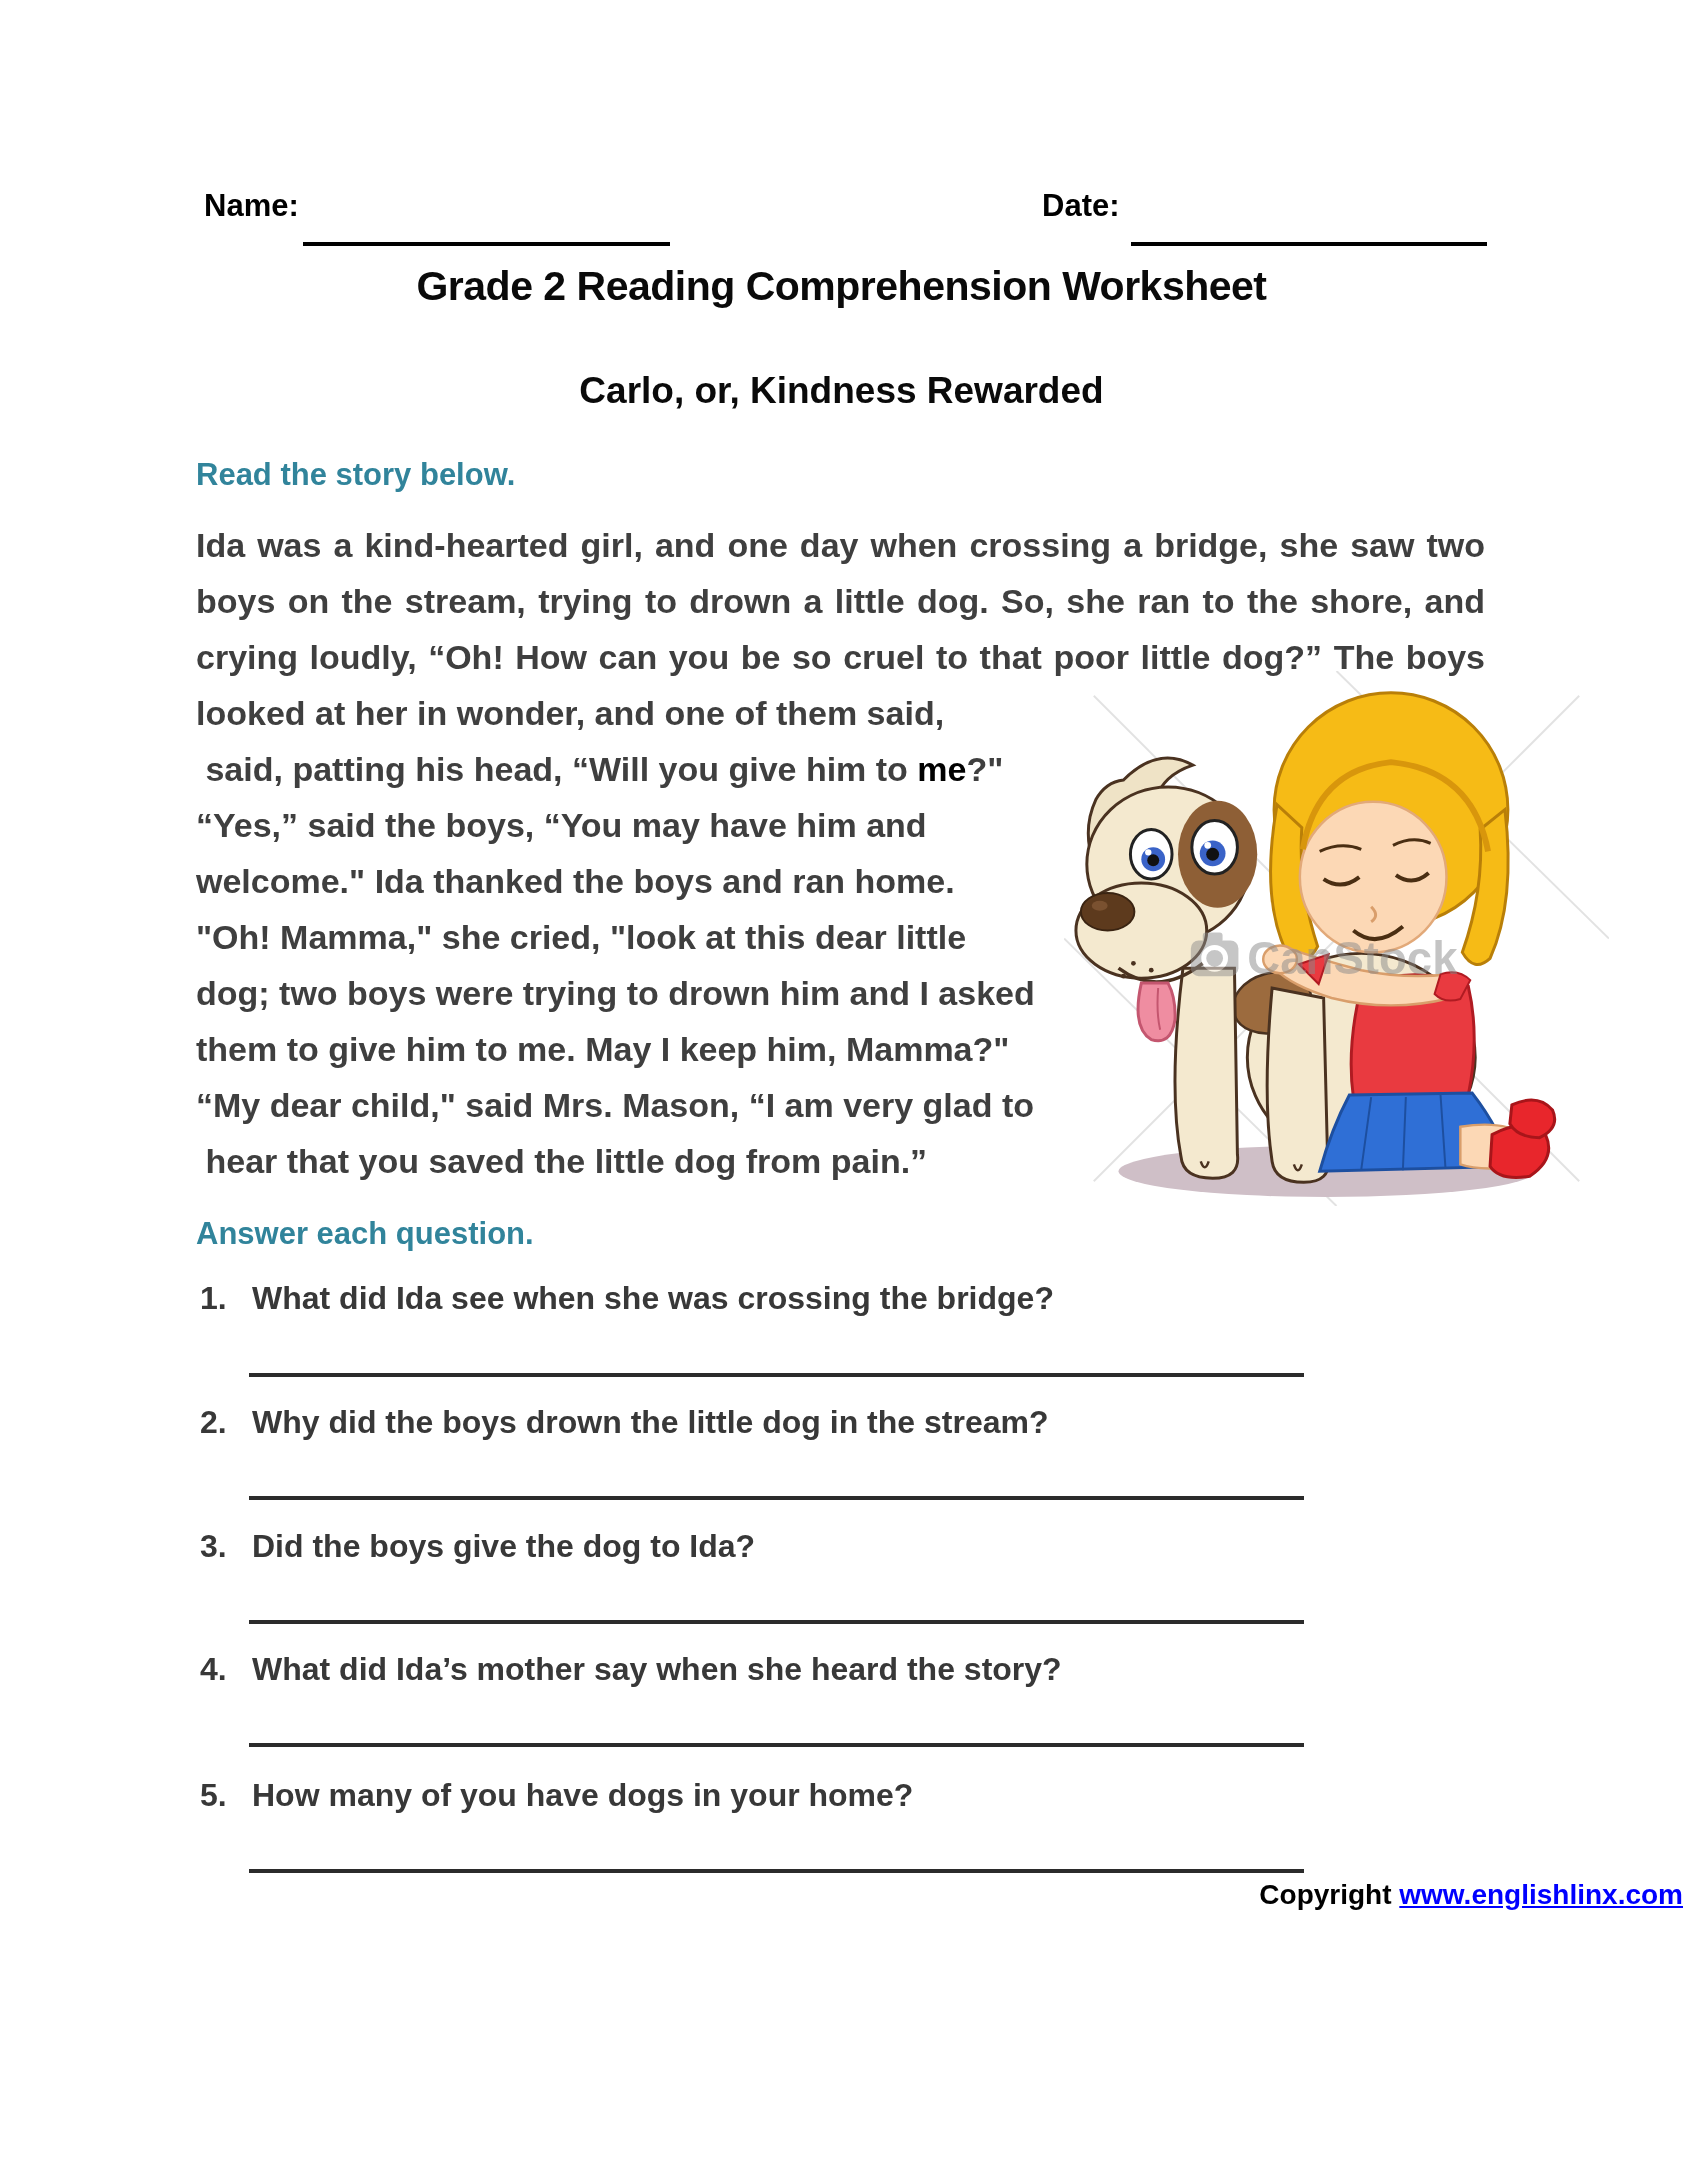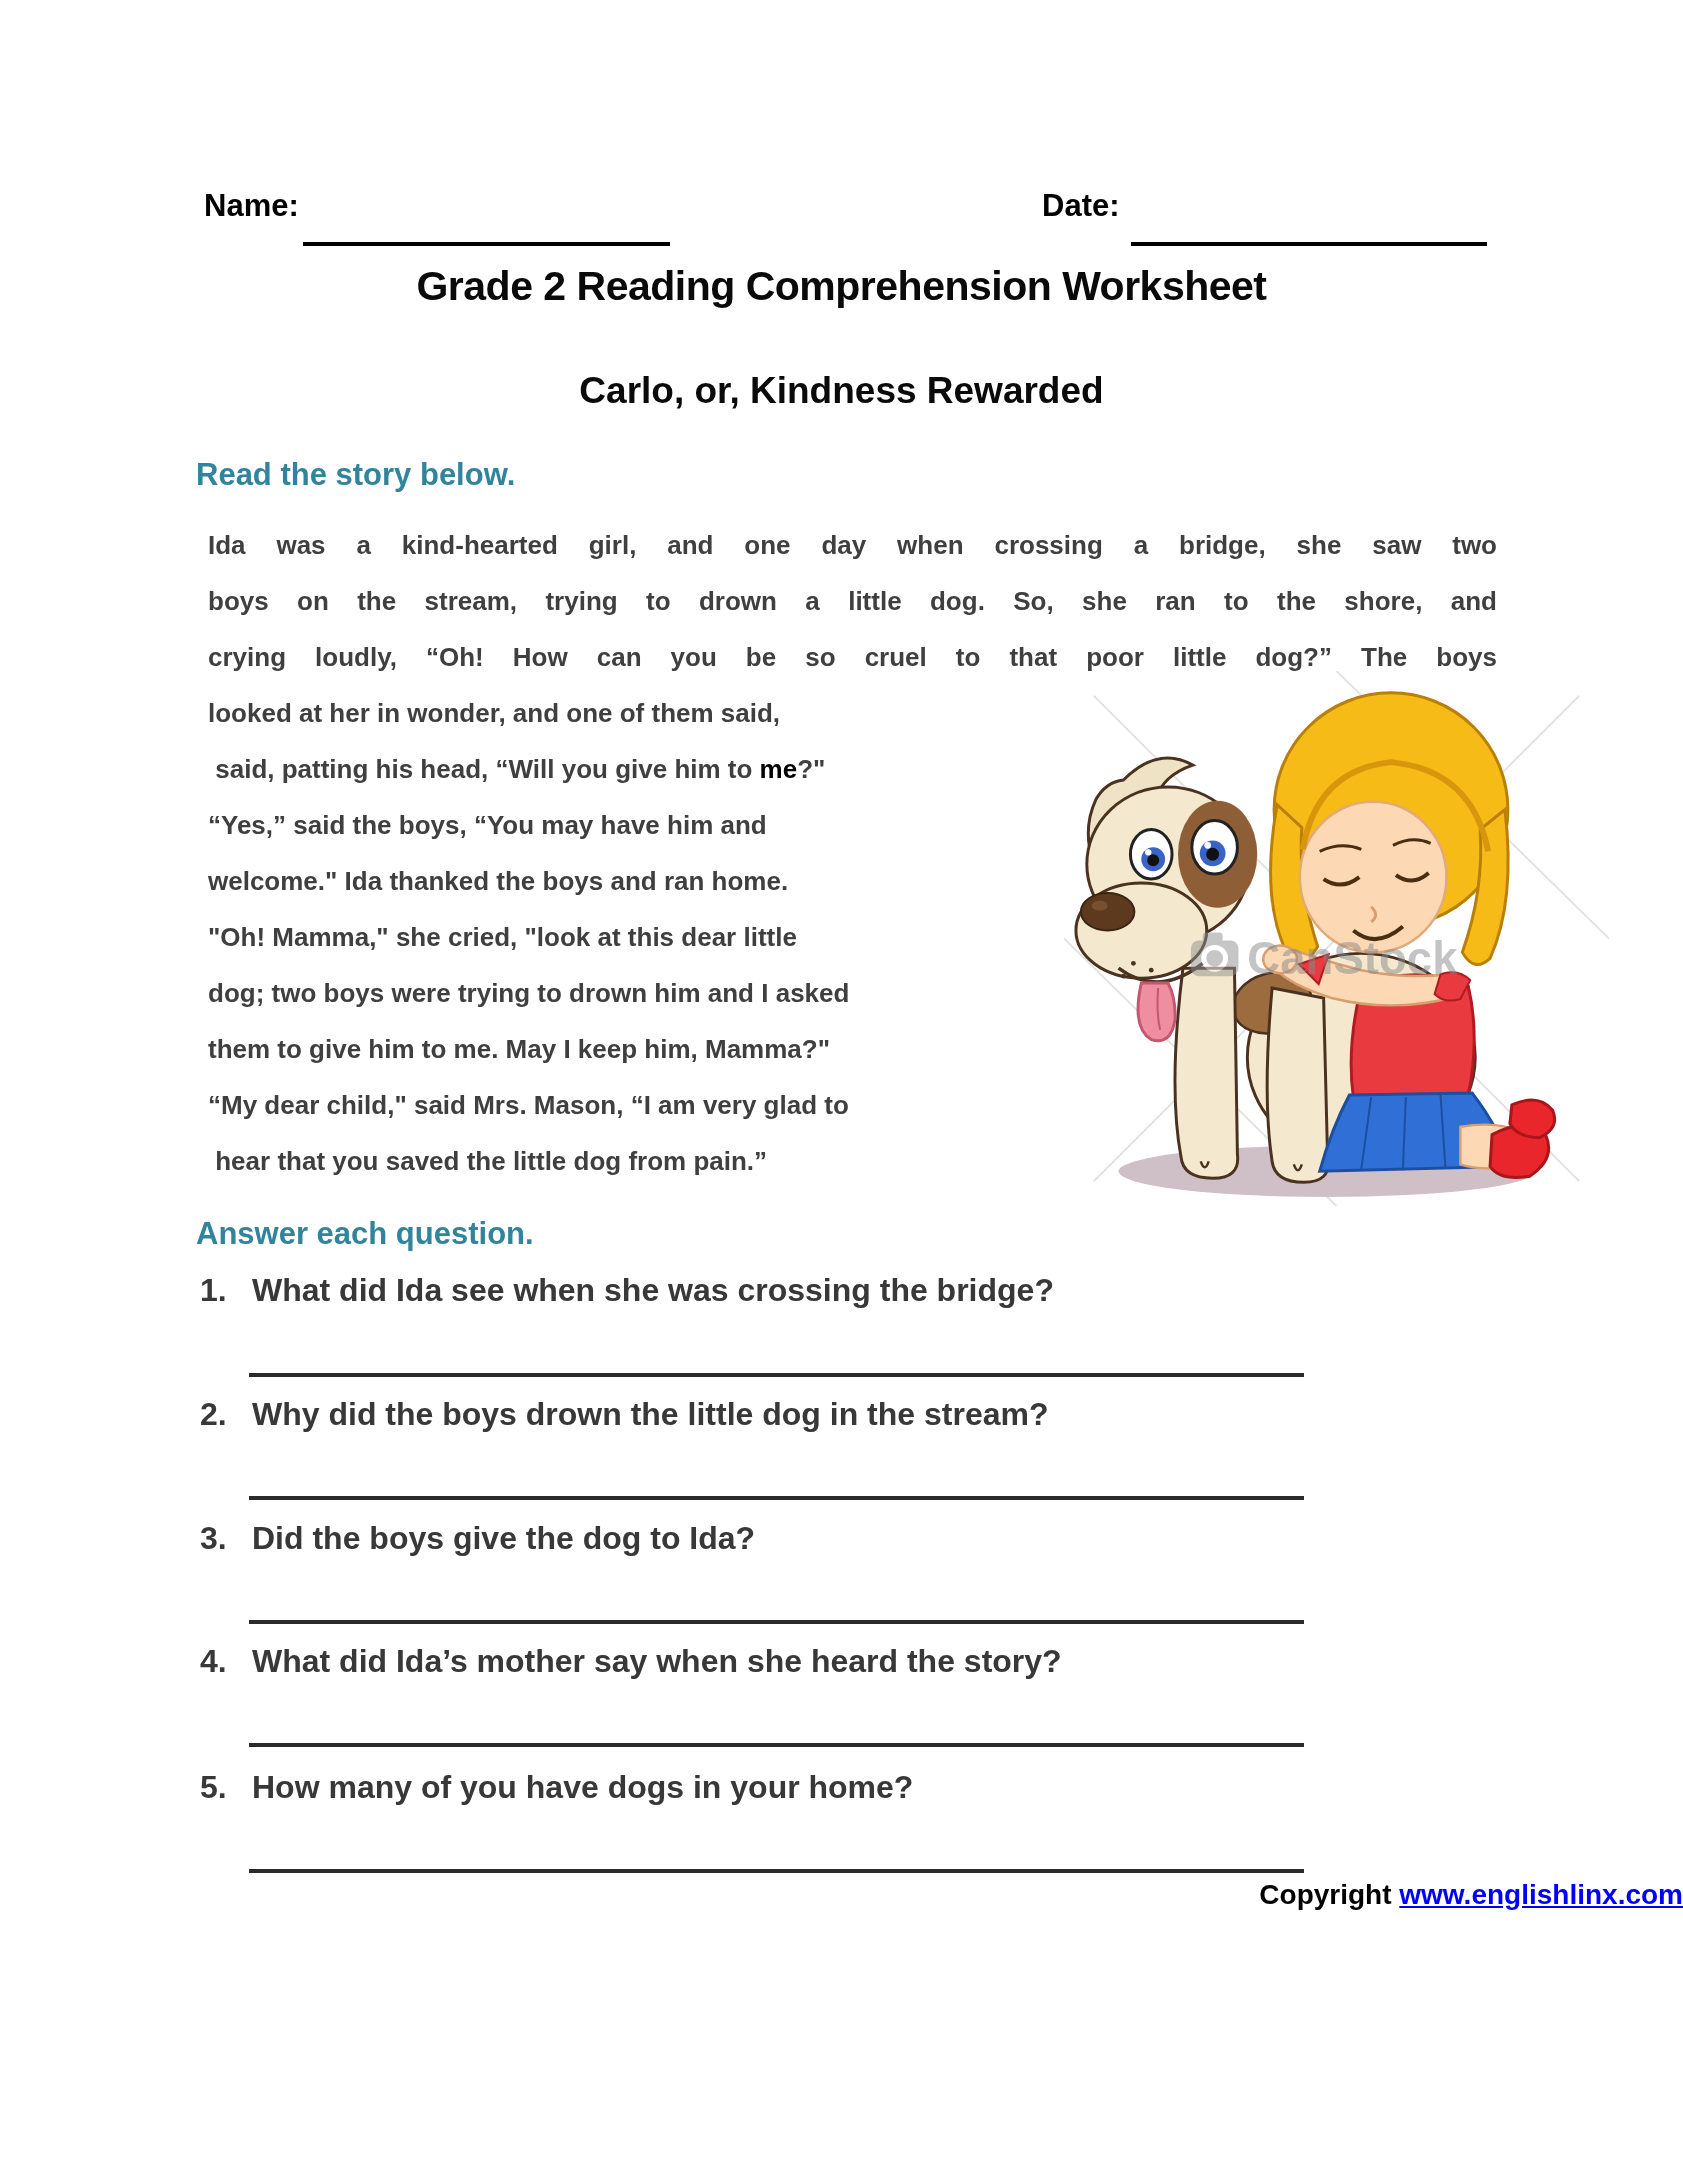--- a/index.html
+++ b/index.html
@@ -11,28 +11,28 @@
   .hdr-label { position:absolute; font-size:31px; color:#000; }
   .write-line { position:absolute; border-bottom:4px solid #000; height:0; }
   
   .main-title { position:absolute; left:0; top:263px; width:100%; text-align:center;
     font-size:41px; letter-spacing:-0.5px; color:#0a0a0a; }
   .sub-title  { position:absolute; left:0; top:370px; width:100%; text-align:center;
     font-size:37px; color:#0a0a0a; }
   .teal-head { position:absolute; left:196px; font-size:31px; color:#31849B; }
   
   .story { position:absolute; left:196px; top:517px; width:1289px;
-    font-size:26px; color:#3f3f3f;margin-left:12px; }
+    font-size:34px; color:#3f3f3f; }
   .story-line { height:56px; line-height:56px; white-space:pre-wrap; }
   .story-line.wide { text-align:justify; text-align-last:justify; white-space:normal; }
   .emph { color:#000; font-weight:bold; }
   
   .illus { position:absolute; left:1064px; top:671px; width:545px; height:535px; }
   
-  .question { position:absolute; left:200px; width:1238px; font-size:32px; color:#383838; }
+  .question { position:absolute; left:200px; width:1238px; font-size:32px; color:#383838;margin-top:8px; }
   .q-num { display:inline-block; width:52px; }
   .answer-line { position:absolute; left:249px; width:1055px; border-bottom:4px solid #2b2b2b; height:0; }
   
   .copyright { position:absolute; left:0; top:1879px; width:100%; text-align:right;
     font-size:28px; color:#000; }
   .copyright a { color:#0000FF; text-decoration:underline; }
 </style>
 </head>
 <body>
 

